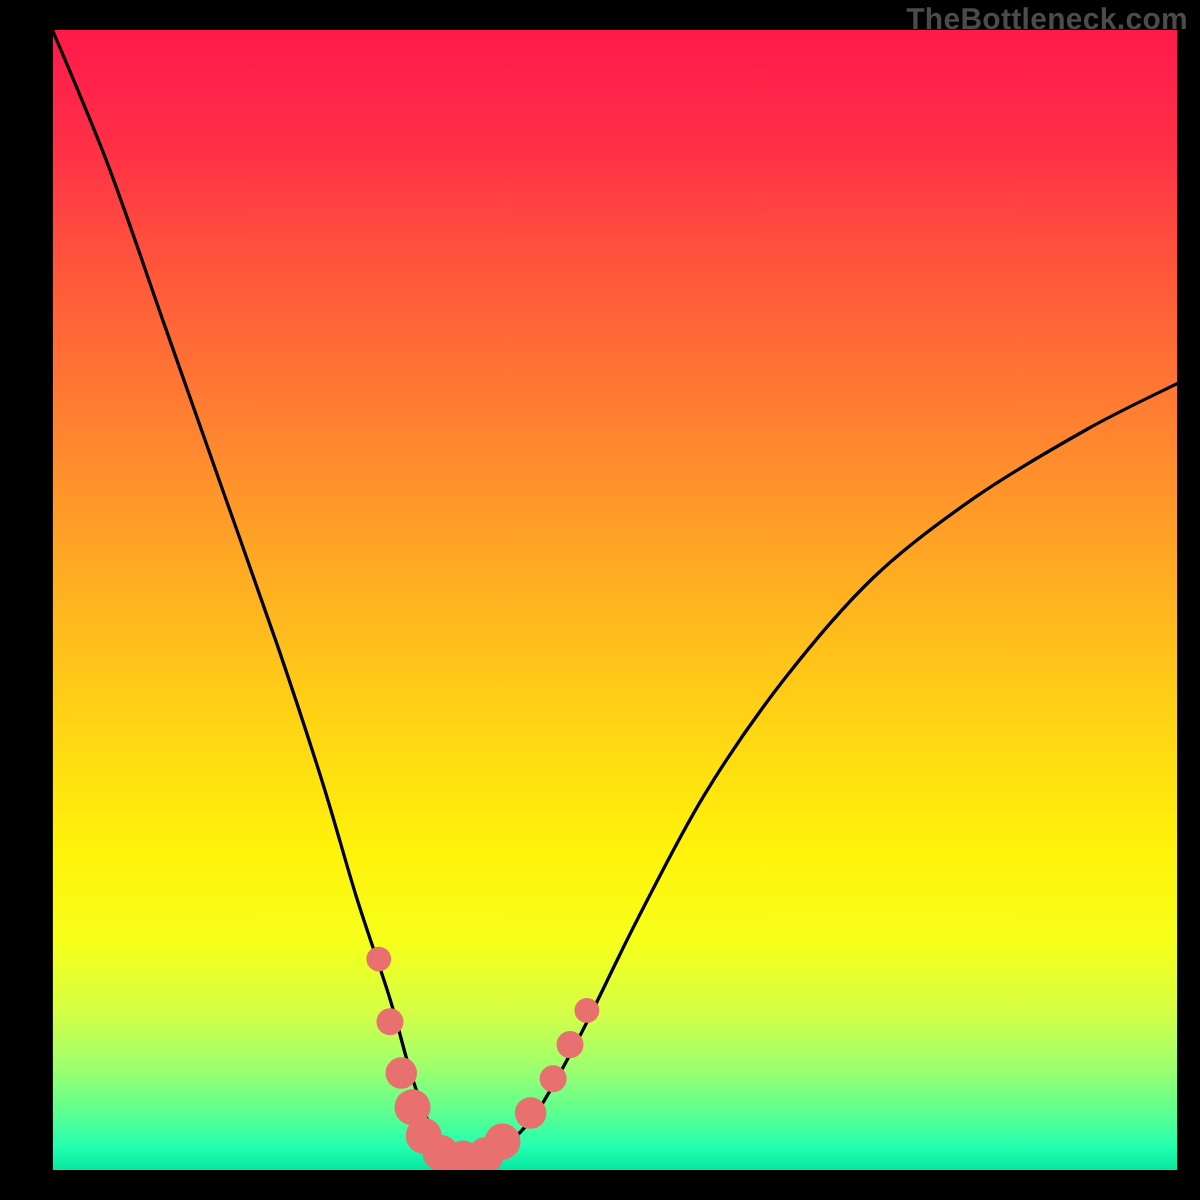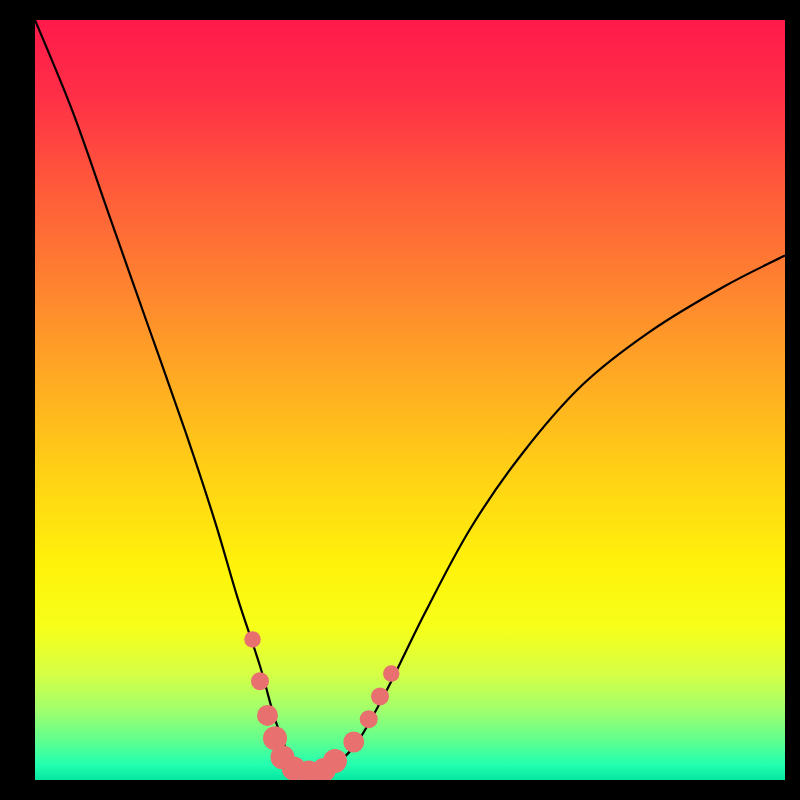--- a/index.html
+++ b/index.html
@@ -94,14 +94,15 @@
           <circle cx="300.00" cy="741.00" r="12.00" fill="#e8706f"></circle>
           <circle cx="318.75" cy="722.00" r="10.50" fill="#e8706f"></circle>
           <circle cx="333.75" cy="699.20" r="9.00" fill="#e8706f"></circle>
           <circle cx="345.00" cy="676.40" r="9.00" fill="#e8706f"></circle>
           <circle cx="356.25" cy="653.60" r="8.25" fill="#e8706f"></circle>
         </g>
     </svg>
 
   </div>
 
+  <div class="watermark">TheBottleneck.com</div>
 
 </div>
 
 </body></html>

